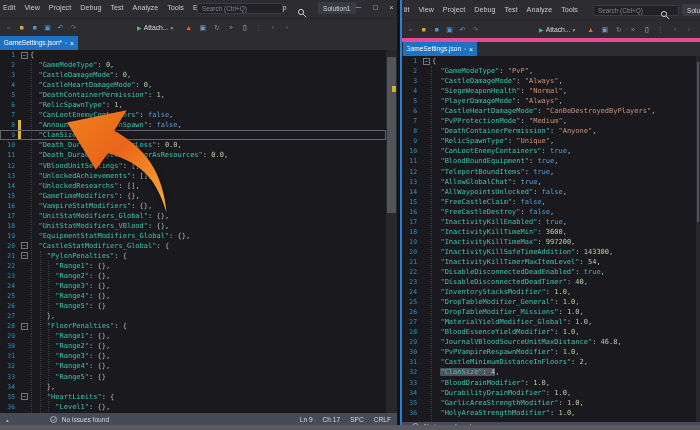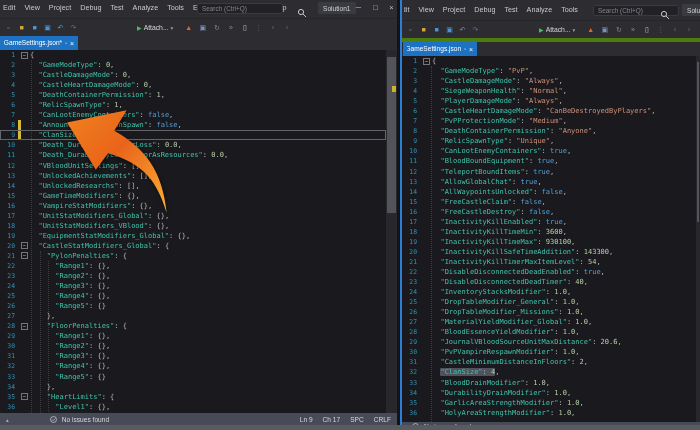--- a/index.html
+++ b/index.html
@@ -1,17 +1,17 @@
 <!DOCTYPE html>
 <html><head>
 <meta charset="utf-8">
 <style>
   html,body{margin:0;padding:0;}
   body{width:700px;height:430px;background:#141416;font-family:"Liberation Sans",sans-serif;overflow:hidden;position:relative;}
-  .win{position:absolute;top:0;background:#4d7c0f;overflow:hidden;}
+  .win{position:absolute;top:0;background:#ec4899;overflow:hidden;}
   #winL{left:0;width:397px;height:426px;}
   #winR{left:400px;width:300px;height:430px;border-left:2px solid #2b7fd6;box-sizing:border-box;}
   .titlebar{position:absolute;left:0;right:0;top:0;height:18px;background:#2c2c31;}
   .menu{position:absolute;top:3px;display:flex;gap:9px;font-size:7.2px;color:#c9c9cd;white-space:nowrap;}
   .menu span{cursor:default;}
   .menuclip{position:absolute;left:2px;top:0;width:178px;height:18px;overflow:hidden;}
   .searchbox{position:absolute;top:3px;height:11px;width:86px;background:#212126;border:1px solid #3a3a40;border-radius:2px;box-sizing:border-box;display:flex;align-items:center;padding-left:4px;}
   .searchtext{font-size:6.4px;color:#84848c;white-space:nowrap;}
   .magicon{position:absolute;top:4px;width:10px;height:10px;}
   .solution{position:absolute;top:2px;height:12px;background:#3a3a41;color:#d2d2d6;font-size:6.6px;display:flex;align-items:center;padding:0 5px;border-radius:1px;white-space:nowrap;}
@@ -538,21 +538,21 @@
         <div class="cl">
           <span class="ln">18</span>
           <span class="mk"></span>
           <span class="fd"></span>
           <span class="cd">  <span class="k">"InactivityKillTimeMin"</span><span class="p">: </span><span class="n">3600</span><span class="p">,</span></span>
         </div>
         <div class="cl">
           <span class="ln">19</span>
           <span class="mk"></span>
           <span class="fd"></span>
-          <span class="cd">  <span class="k">"InactivityKillTimeMax"</span><span class="p">: </span><span class="n">930100</span><span class="p">,</span></span>
+          <span class="cd">  <span class="k">"InactivityKillTimeMax"</span><span class="p">: </span><span class="n">997200</span><span class="p">,</span></span>
         </div>
         <div class="cl">
           <span class="ln">20</span>
           <span class="mk"></span>
           <span class="fd"></span>
           <span class="cd">  <span class="k">"InactivityKillSafeTimeAddition"</span><span class="p">: </span><span class="n">143300</span><span class="p">,</span></span>
         </div>
         <div class="cl">
           <span class="ln">21</span>
           <span class="mk"></span>
@@ -598,21 +598,21 @@
         <div class="cl">
           <span class="ln">28</span>
           <span class="mk"></span>
           <span class="fd"></span>
           <span class="cd">  <span class="k">"BloodEssenceYieldModifier"</span><span class="p">: </span><span class="n">1.0</span><span class="p">,</span></span>
         </div>
         <div class="cl">
           <span class="ln">29</span>
           <span class="mk"></span>
           <span class="fd"></span>
-          <span class="cd">  <span class="k">"JournalVBloodSourceUnitMaxDistance"</span><span class="p">: </span><span class="n">20.6</span><span class="p">,</span></span>
+          <span class="cd">  <span class="k">"JournalVBloodSourceUnitMaxDistance"</span><span class="p">: </span><span class="n">46.8</span><span class="p">,</span></span>
         </div>
         <div class="cl">
           <span class="ln">30</span>
           <span class="mk"></span>
           <span class="fd"></span>
           <span class="cd">  <span class="k">"PvPVampireRespawnModifier"</span><span class="p">: </span><span class="n">1.0</span><span class="p">,</span></span>
         </div>
         <div class="cl">
           <span class="ln">31</span>
           <span class="mk"></span>

